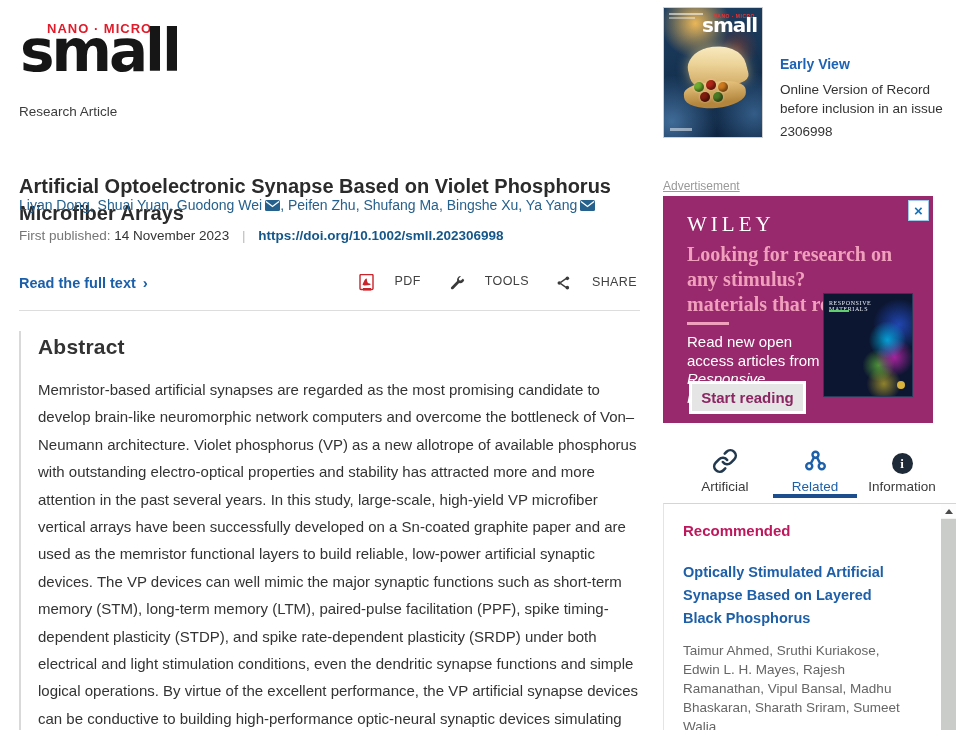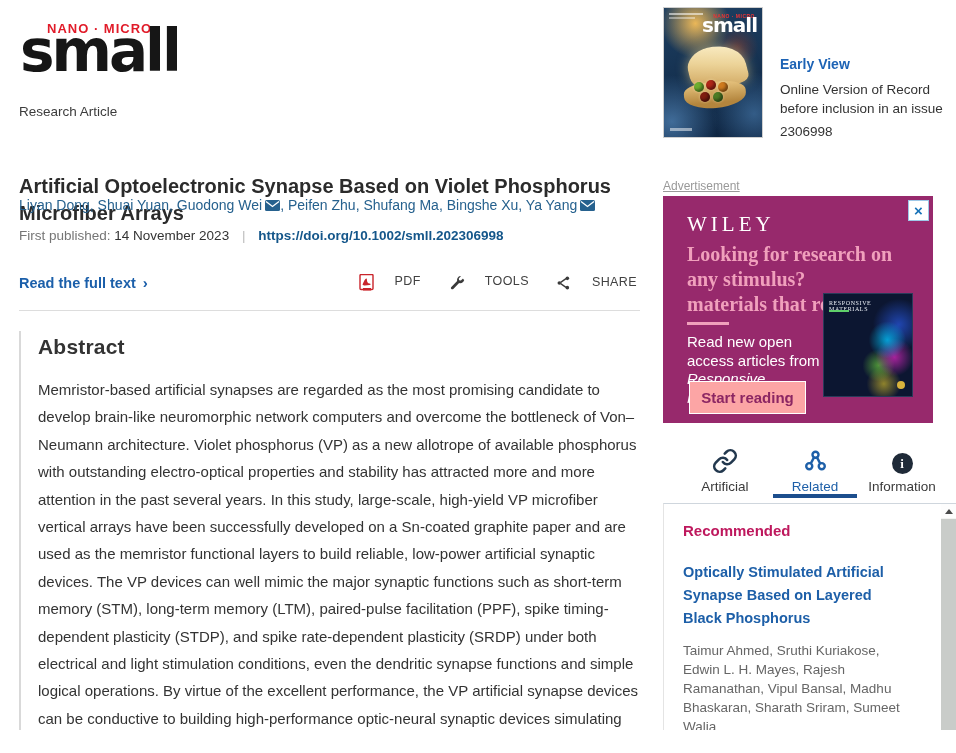--- a/index.html
+++ b/index.html
@@ -88,21 +88,21 @@
   .ad-brand { position:absolute; left:24px; top:16px; color:#fff; font-size:21px;
     font-family:"Liberation Serif", serif; letter-spacing:4px; }
   .ad-headline { position:absolute; left:24px; top:46px; width:230px;
     font-family:"Liberation Serif", serif; font-weight:700; font-size:20px;
     line-height:25px; color:#f0a0bc; }
   .ad-underline { position:absolute; left:24px; top:126px; width:42px; height:3px; background:#f0a0bc; }
   .ad-body { position:absolute; left:24px; top:137px; width:135px; font-size:15px;
     line-height:18.5px; color:#fff; }
   .ad-journal { font-style:italic; }
   .ad-cta { position:absolute; left:26px; top:185px; width:117px; height:33px;
-    background:#fca5a5; border:1px solid #ffffff; color:#8c2663; font-weight:700;
+    background:#e5e5e5; border:3px solid #ffffff; color:#8c2663; font-weight:700;
     font-size:15px; cursor:pointer; }
   .ad-cover { position:absolute; left:160px; top:97px; width:90px; height:104px;
     background:
       radial-gradient(circle at 72% 45%, rgba(0,200,255,.75) 0%, rgba(0,200,255,0) 22%),
       radial-gradient(circle at 80% 62%, rgba(230,40,200,.7) 0%, rgba(230,40,200,0) 20%),
       radial-gradient(circle at 62% 70%, rgba(120,230,60,.6) 0%, rgba(120,230,60,0) 18%),
       radial-gradient(circle at 85% 30%, rgba(40,90,230,.7) 0%, rgba(40,90,230,0) 25%),
       radial-gradient(circle at 68% 88%, rgba(250,220,40,.55) 0%, rgba(250,220,40,0) 16%),
       #0c1631;
     border:1px solid #2a3a5a; }

